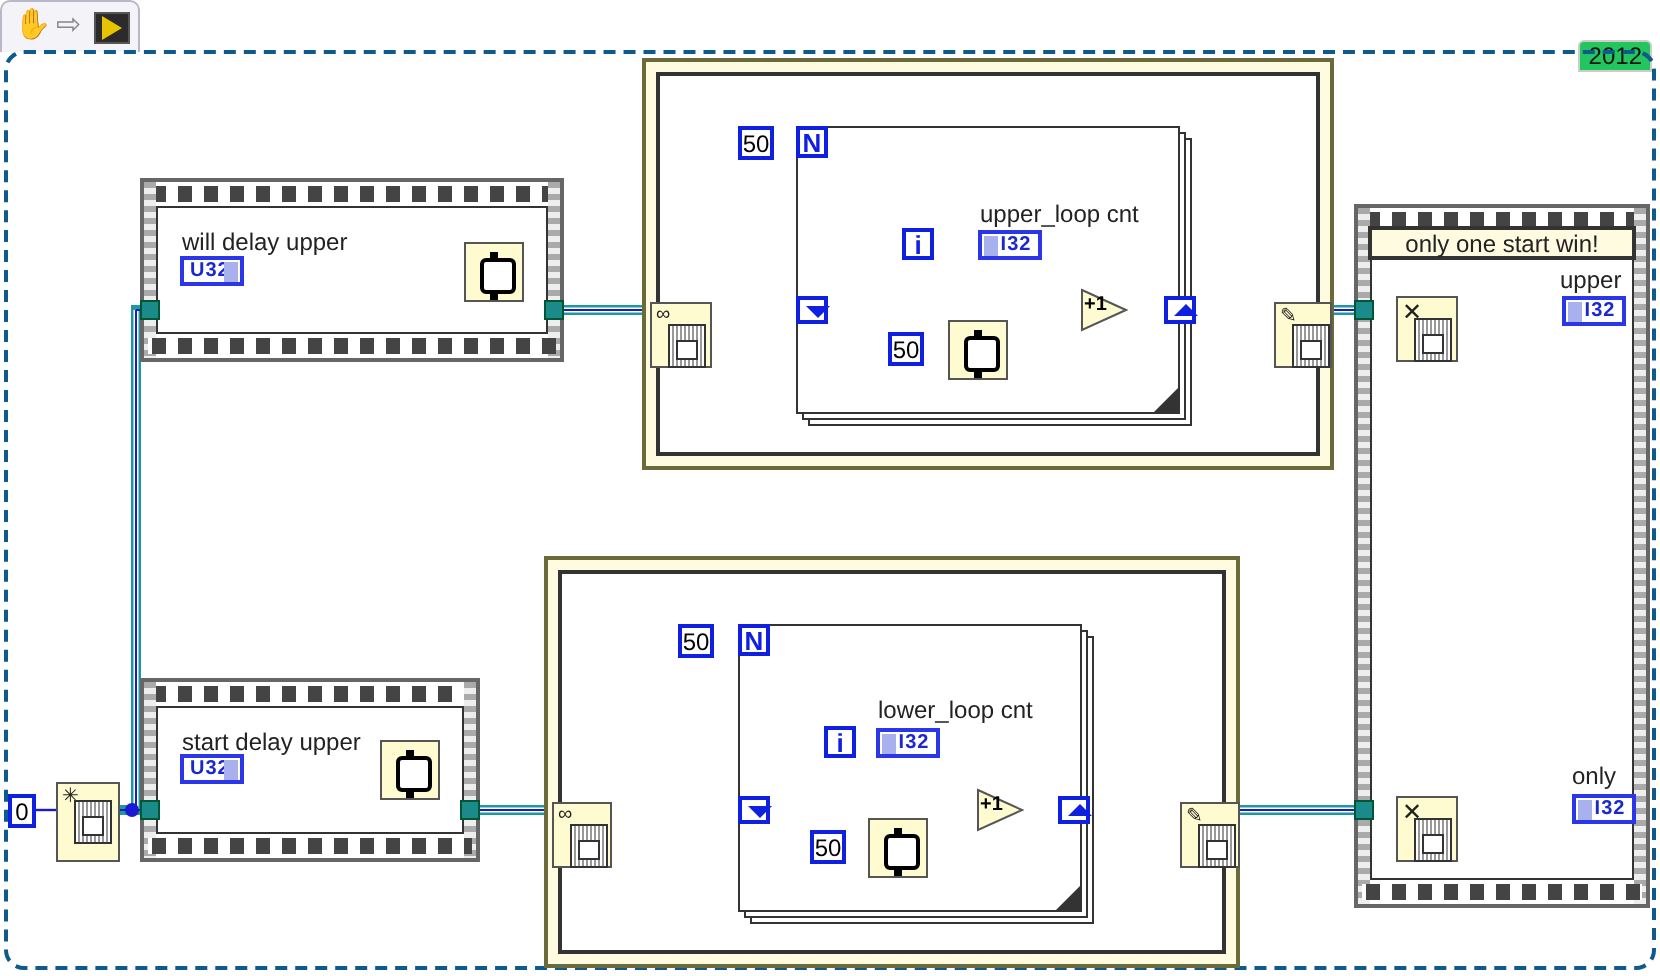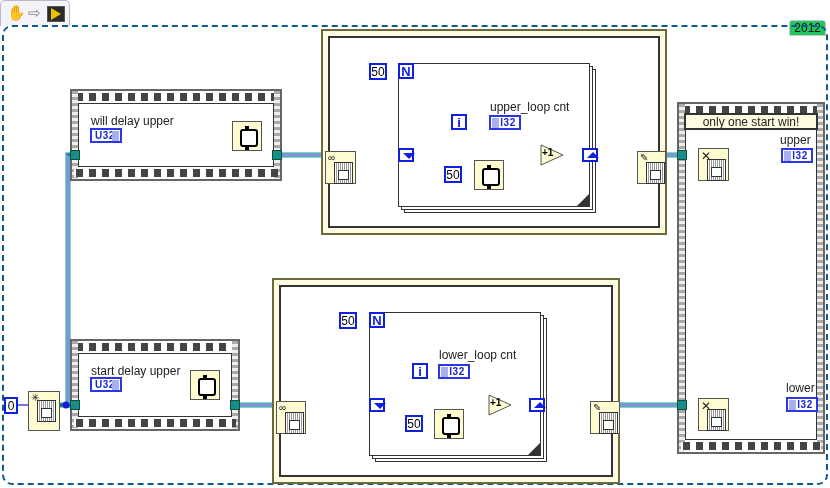--- a/index.html
+++ b/index.html
@@ -226,20 +226,20 @@
 <div class="abs tunnel" style="left:677px;top:150px;"></div>
 <div class="abs tunnel" style="left:677px;top:400px;"></div>
 <div class="abs label" style="left:780px;top:133px;">upper</div>
 <div class="abs ind" style="left:781px;top:148px;width:32px;height:15px;">
   <span class="tri"></span><span style="padding-left:6px;">I32</span>
 </div>
 <div class="abs vi" style="left:698px;top:148px;width:31px;height:33px;">
   <span class="glyph" style="font-size:12px;">✕</span>
   <div class="fileicon" style="top:10px;"></div>
 </div>
-<div class="abs label" style="left:786px;top:381px;">lower</div>
+<div class="abs label" style="left:786px;top:381px;">only</div>
 <div class="abs ind" style="left:786px;top:397px;width:32px;height:15px;">
   <span class="tri"></span><span style="padding-left:6px;">I32</span>
 </div>
 <div class="abs vi" style="left:698px;top:398px;width:31px;height:33px;">
   <span class="glyph" style="font-size:12px;">✕</span>
   <div class="fileicon" style="top:10px;"></div>
 </div>
 
 </body></html>

